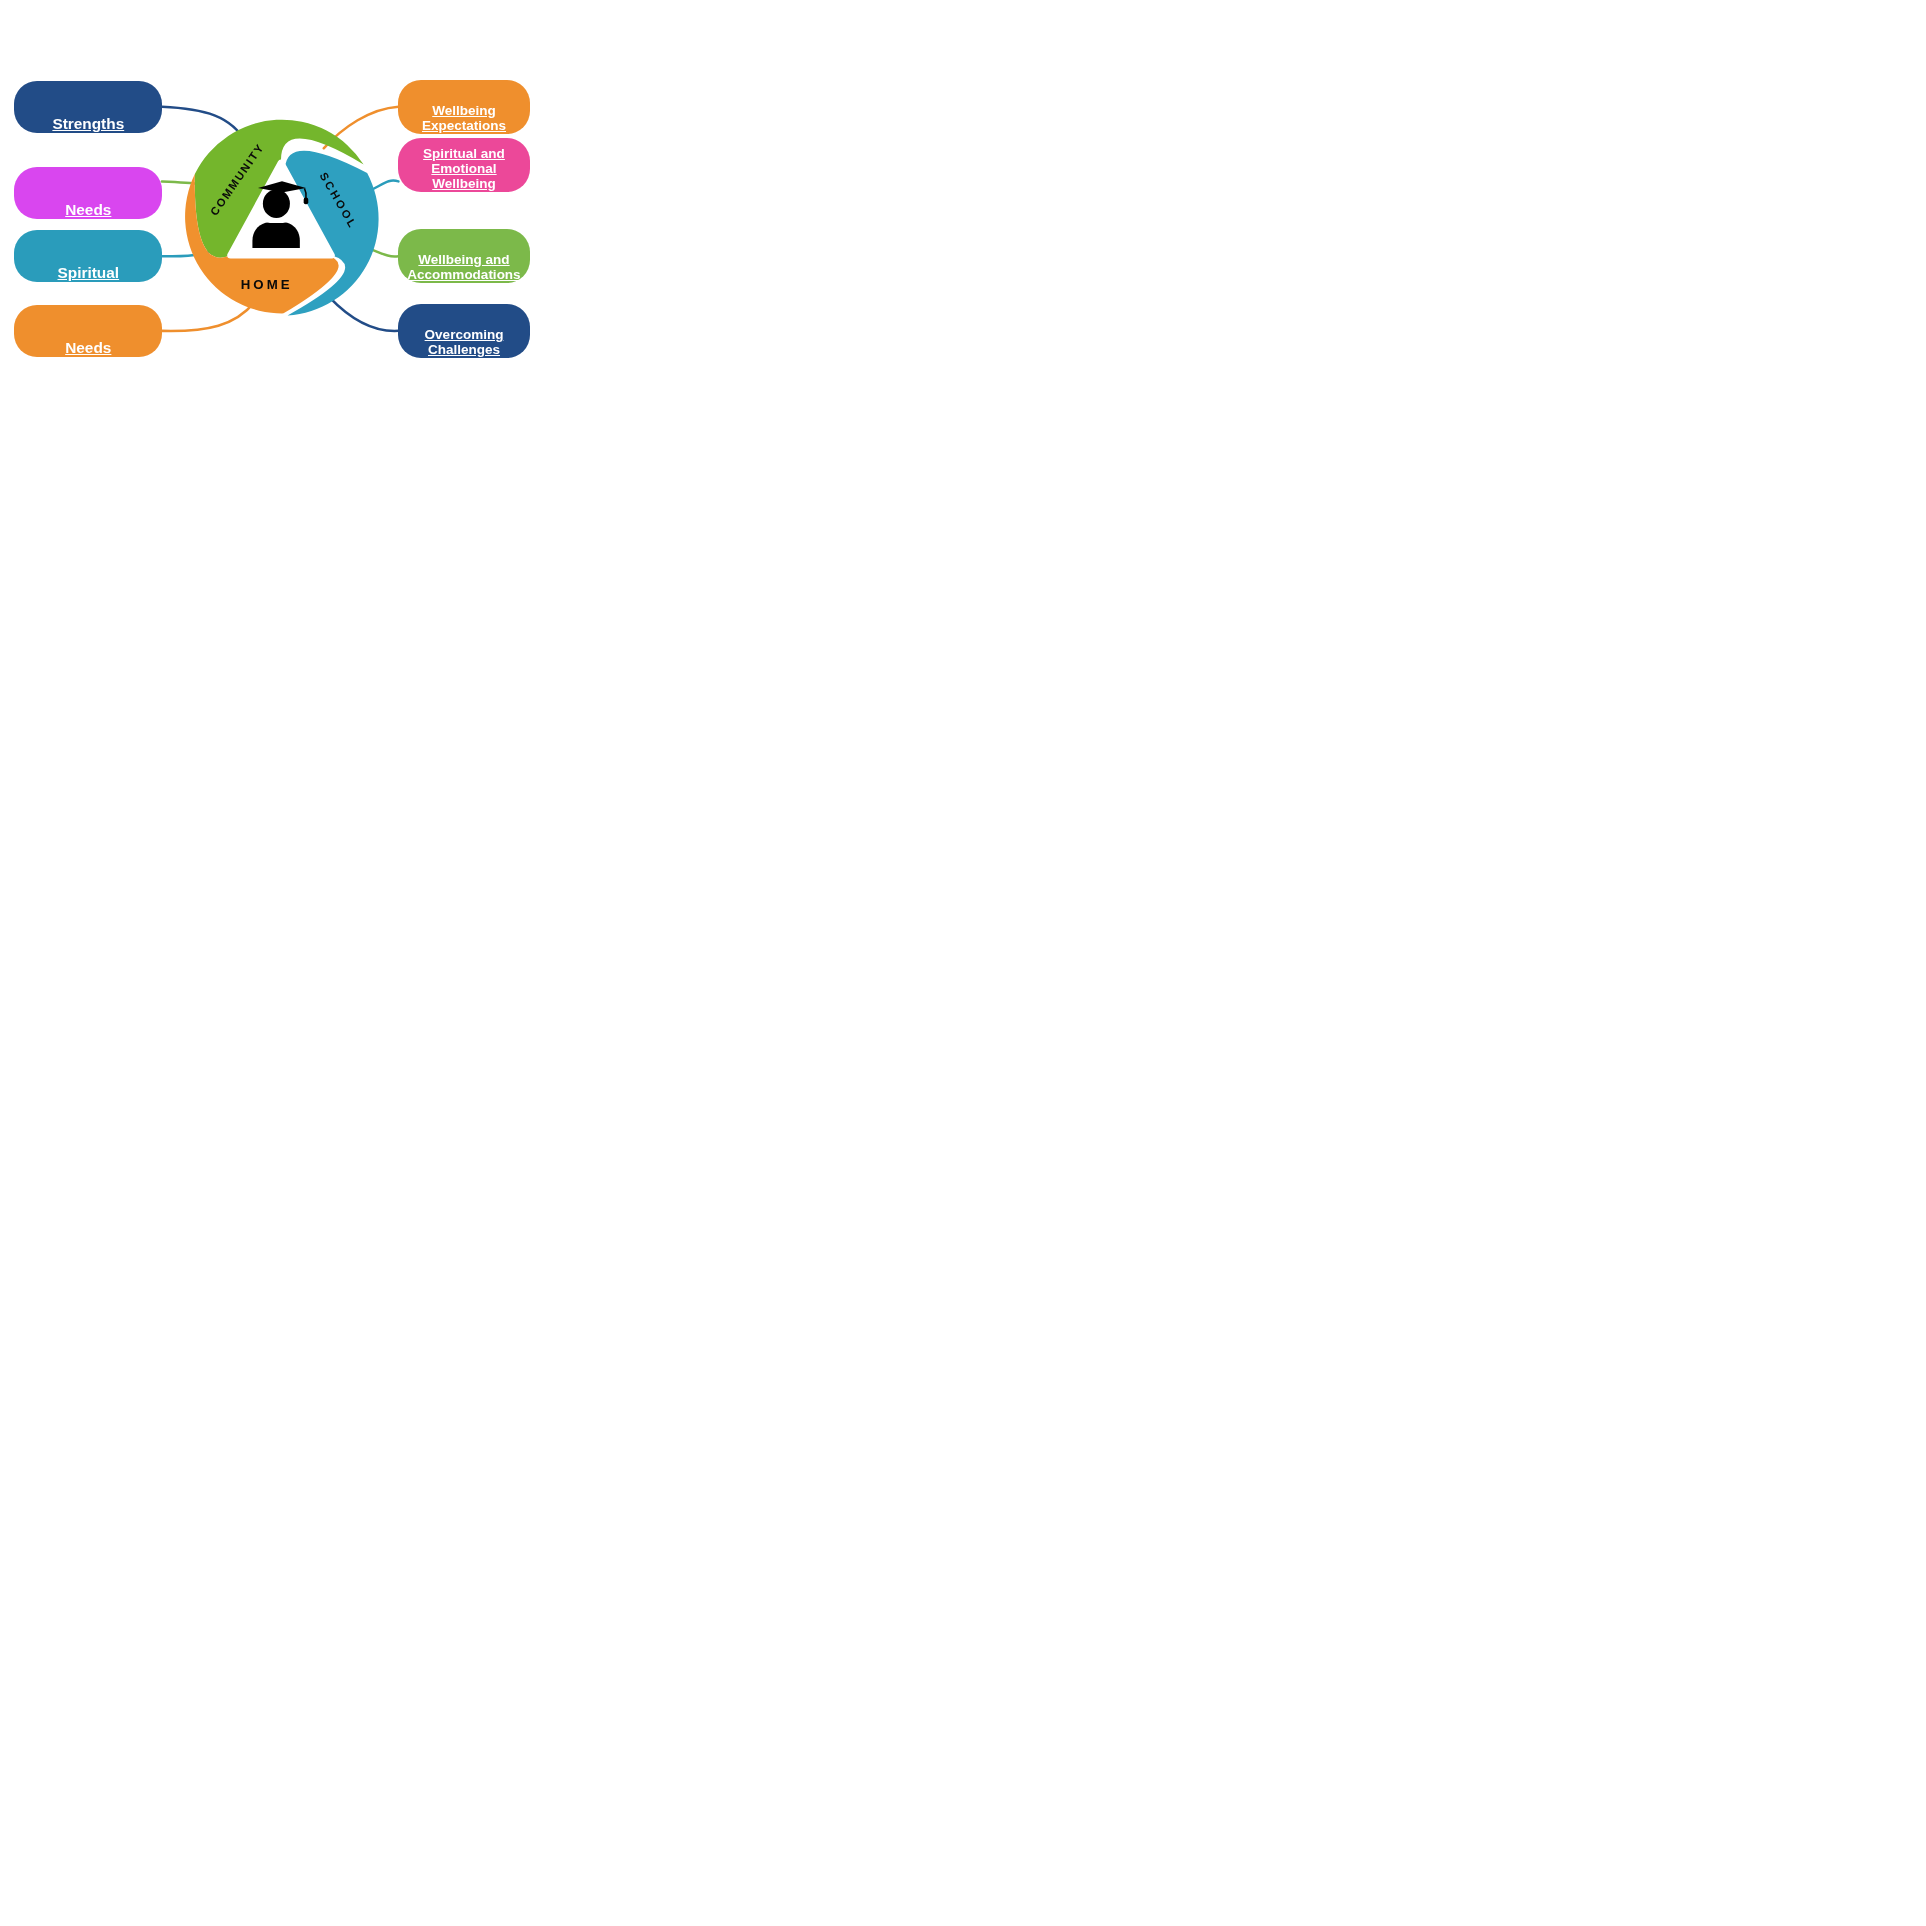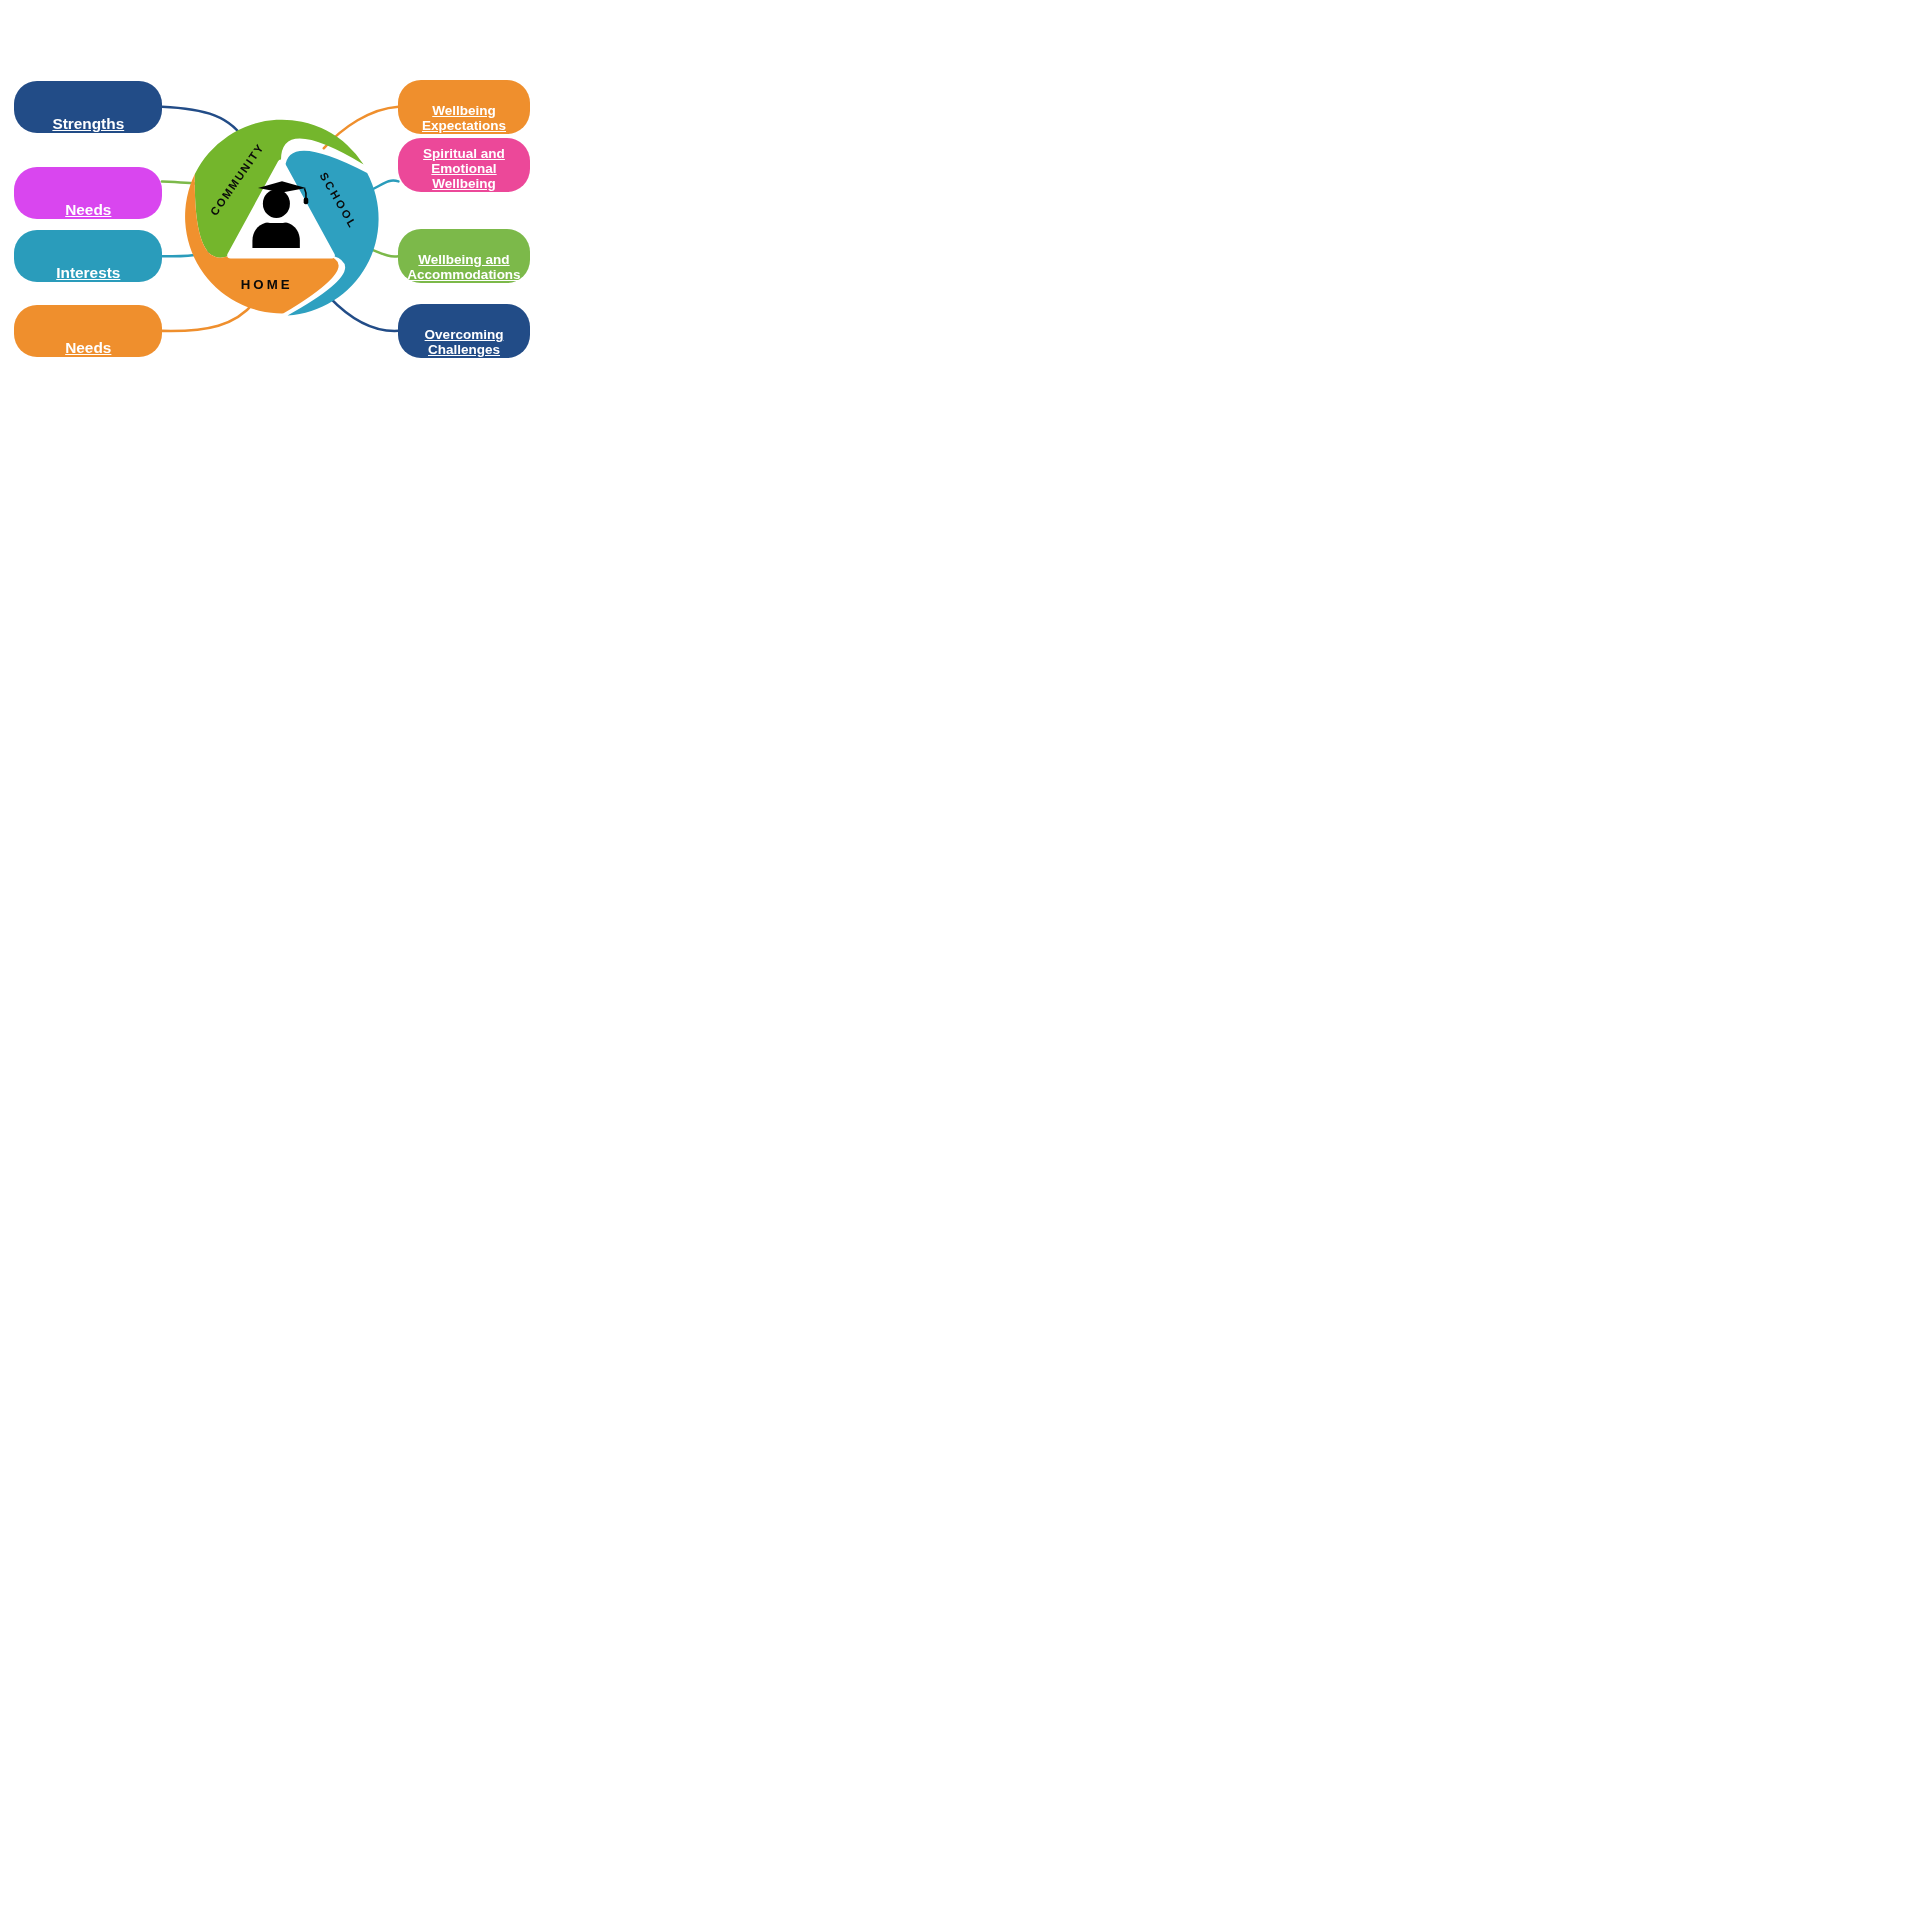--- a/index.html
+++ b/index.html
@@ -76,21 +76,21 @@
     <path stroke-width="6.5" d="M 855,772 C 925,845 985,862 1034,859" stroke="#224C87"></path>
   </svg>
 
   <div class="pill pill-left" style="top: 81px; background-color: rgb(34, 76, 135);">
     <span>Strengths</span>
   </div>
   <div class="pill pill-left" style="top: 167px; background-color: #d946ef;">
     <span>Needs</span>
   </div>
   <div class="pill pill-left" style="top: 230px; background-color: rgb(42, 156, 187);">
-    <span>Interests</span>
+    <span>Spiritual</span>
   </div>
   <div class="pill pill-left" style="top: 305px; background-color: rgb(239, 143, 45);">
     <span>Needs</span>
   </div>
 
   <div class="pill pill-right" style="top: 80px; background-color: rgb(239, 143, 45);">
     <span>Wellbeing Expectations</span>
   </div>
   <div class="pill pill-right" style="top: 138px; background-color: #ec4899;">
     <span>Spiritual and Emotional Wellbeing</span>

